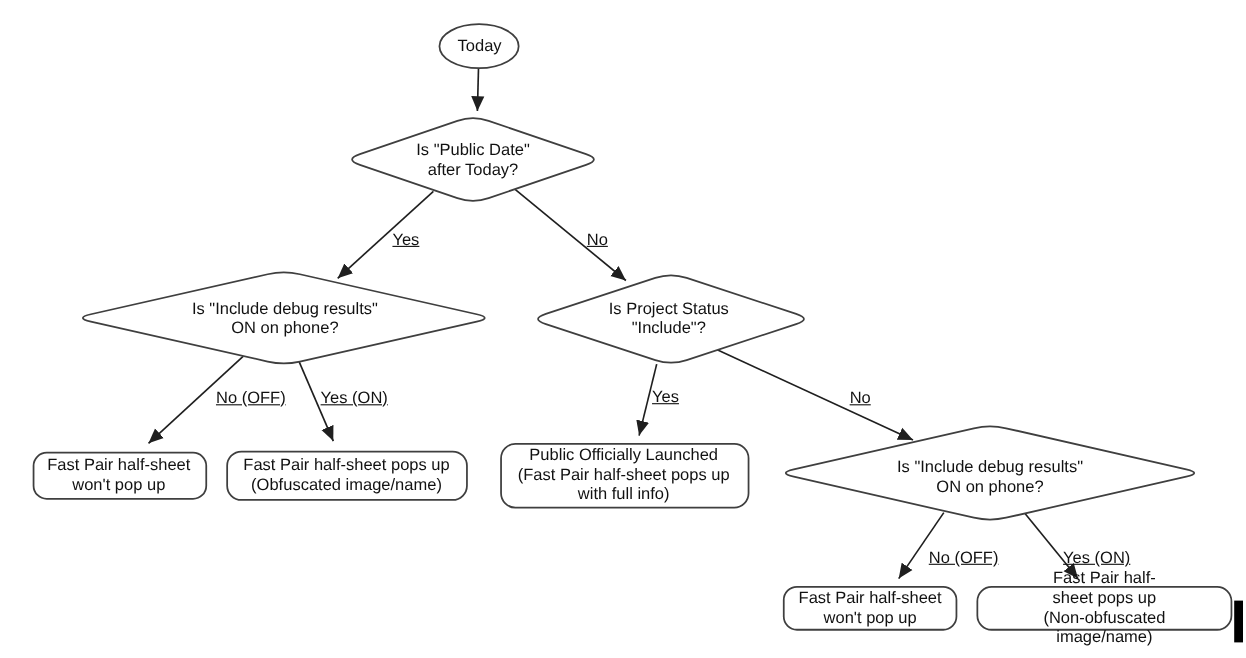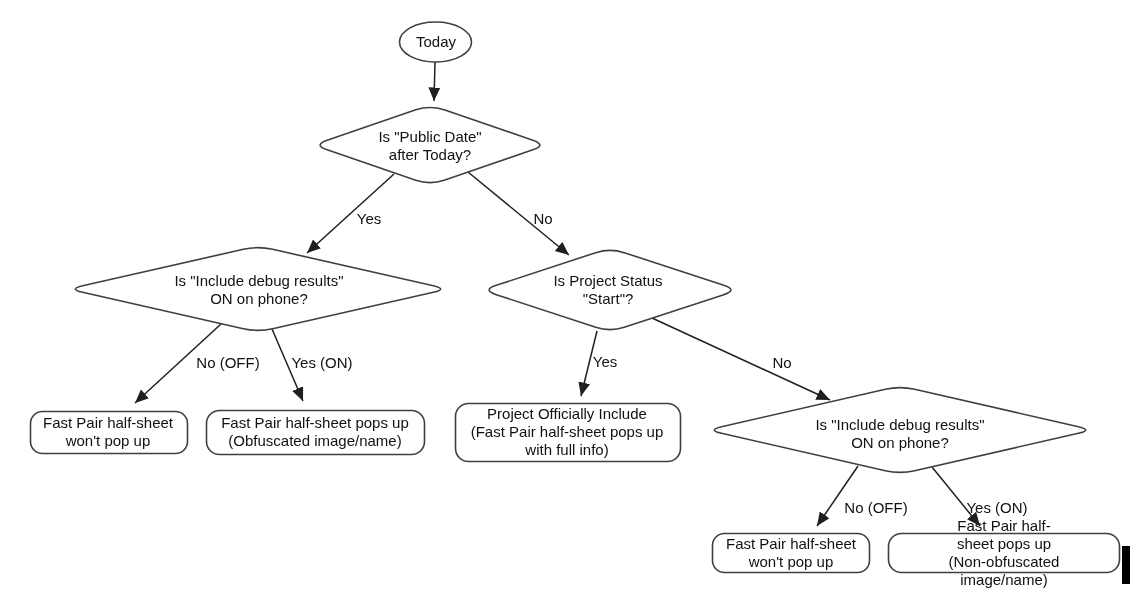--- a/index.html
+++ b/index.html
@@ -37,20 +37,21 @@
     font-size: 15px;
     line-height: 18px;
     color: var(--text);
   }
   .edge-label {
     position: absolute;
     transform: translate(-50%, -50%);
     white-space: nowrap;
     font-size: 15px;
     color: var(--text);
+    text-decoration: underline;
   }
   .cursor-bar {
     position: absolute;
     left: 1122px;
     top: 546px;
     width: 8px;
     height: 38px;
     background: var(--cursor);
   }
 </style>
@@ -89,28 +90,28 @@
     <rect class="shape" x="712.5" y="533.5" width="157" height="39" rx="12"></rect>
     <rect class="shape" x="888.5" y="533.5" width="231" height="39" rx="13"></rect>
   </svg>
 
   <div class="node-label" style="left:436px; top:42px;">Today</div>
   <div class="node-label" style="left:430px; top:146px;">Is "Public Date"
 after Today?</div>
   <div class="node-label" style="left:259px; top:290px;">Is "Include debug results"
 ON on phone?</div>
   <div class="node-label" style="left:608px; top:290px;">Is Project Status
-"Start"?</div>
+"Include"?</div>
   <div class="node-label" style="left:900px; top:434px;">Is "Include debug results"
 ON on phone?</div>
   <div class="node-label" style="left:108px; top:432px;">Fast Pair half-sheet
 won't pop up</div>
   <div class="node-label" style="left:315px; top:432px;">Fast Pair half-sheet pops up
 (Obfuscated image/name)</div>
-  <div class="node-label" style="left:567px; top:432px;">Project Officially Include
+  <div class="node-label" style="left:567px; top:432px;">Public Officially Launched
 (Fast Pair half-sheet pops up
 with full info)</div>
   <div class="node-label" style="left:791px; top:553px;">Fast Pair half-sheet
 won't pop up</div>
   <div class="node-label" style="left:1004px; top:553px;">Fast Pair half-sheet pops up
 (Non-obfuscated image/name)</div>
 
   <div class="edge-label" style="left:369px; top:218px;">Yes</div>
   <div class="edge-label" style="left:543px; top:218px;">No</div>
   <div class="edge-label" style="left:228px; top:362px;">No (OFF)</div>

